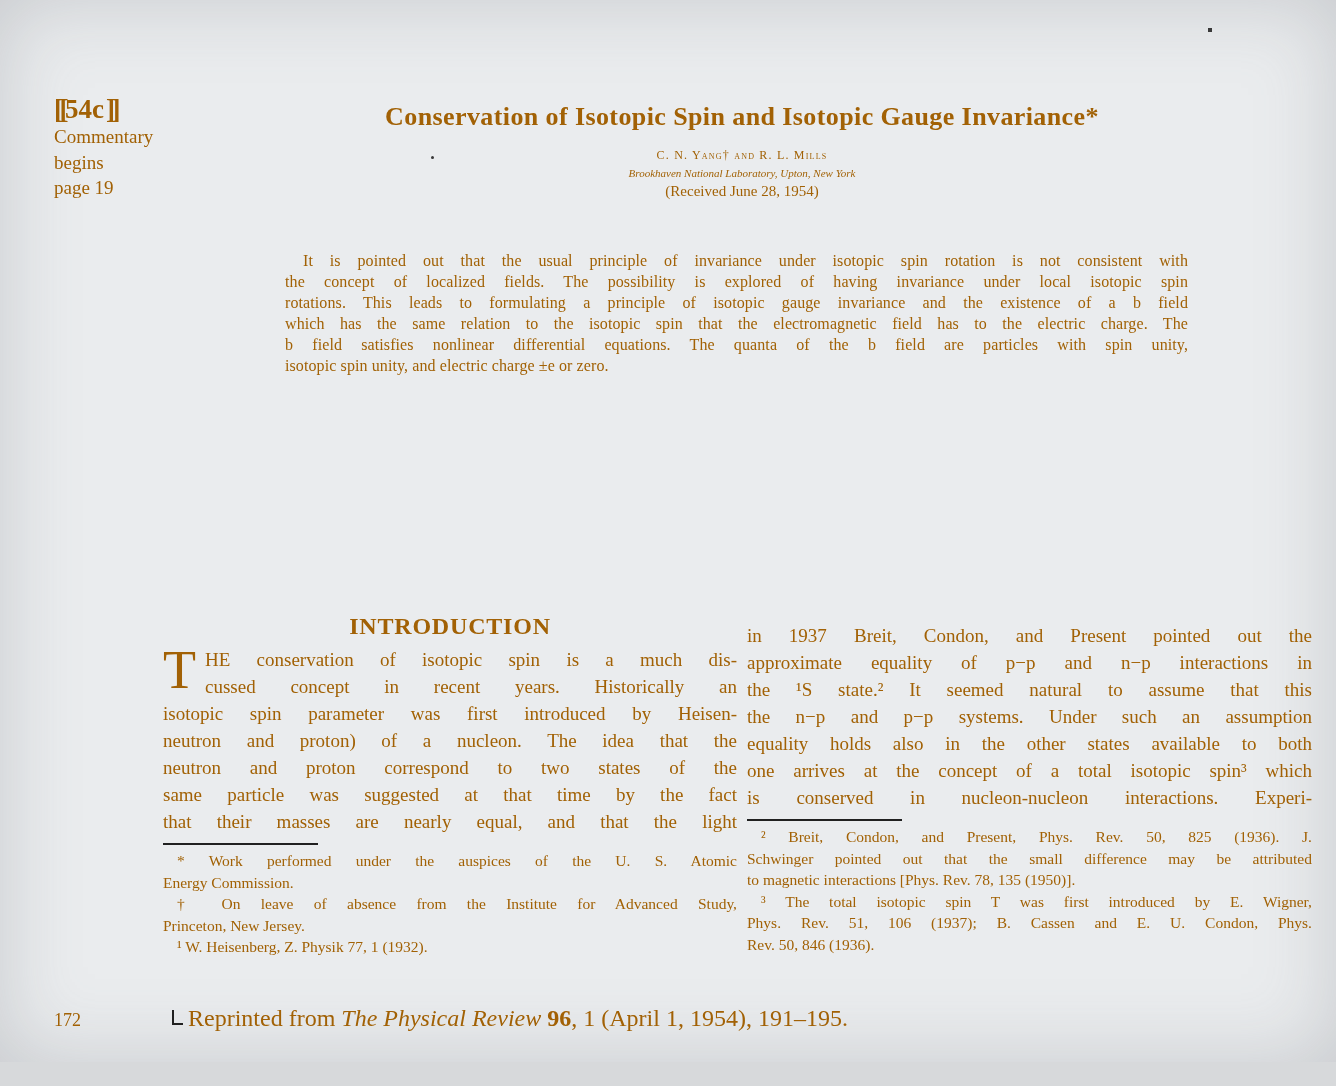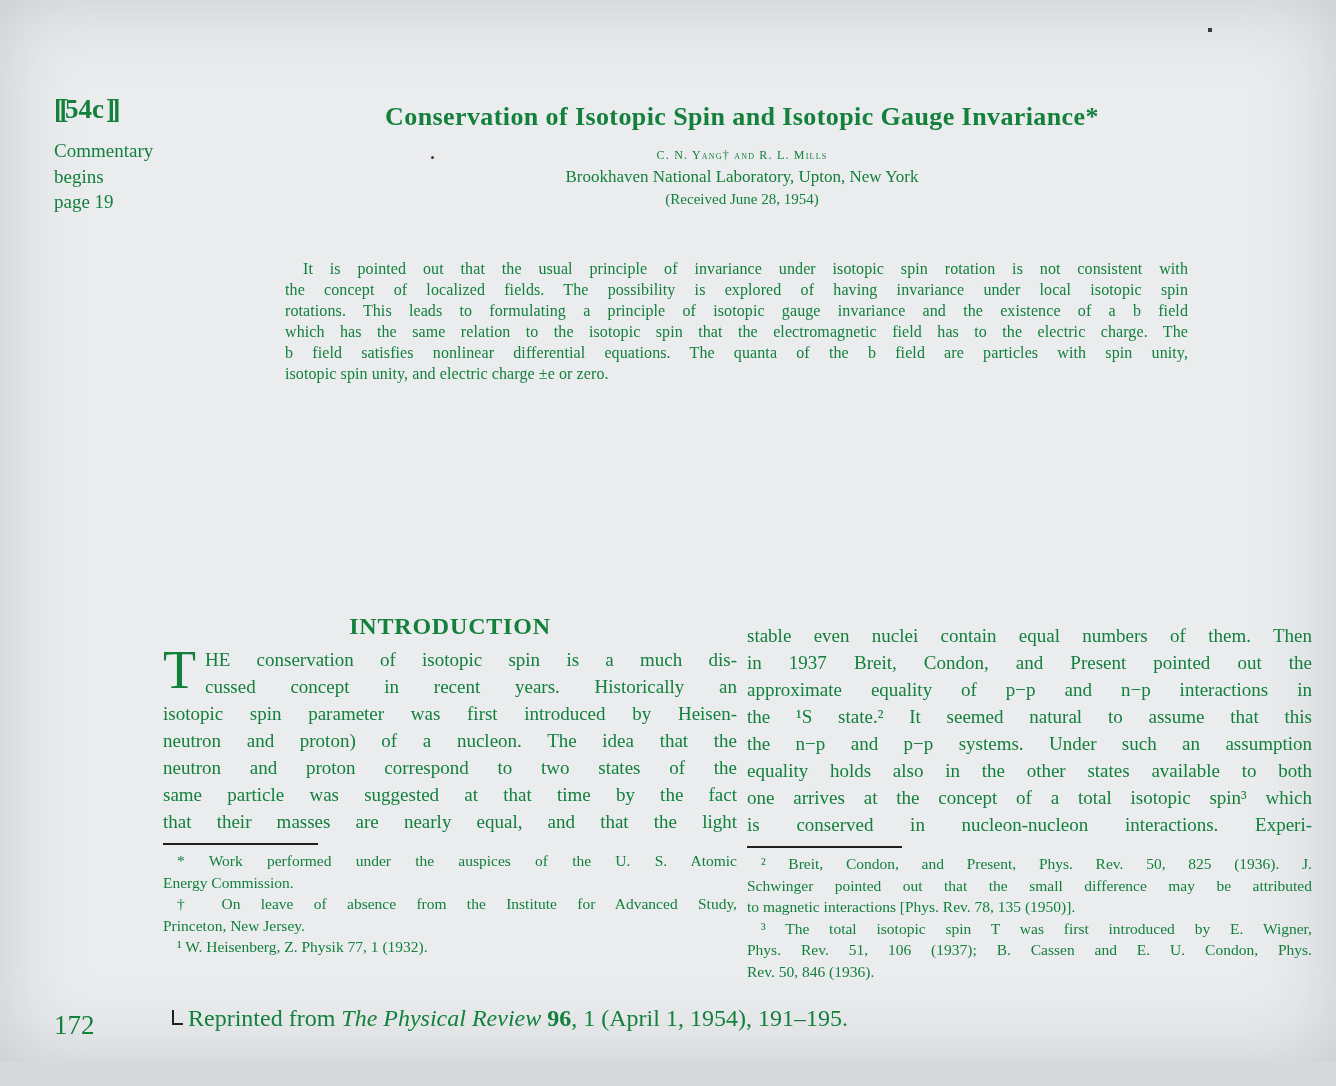--- a/index.html
+++ b/index.html
@@ -1,52 +1,52 @@
 <!DOCTYPE html>
 <html><head>
 <meta charset="utf-8">
 <style>
   html,body{margin:0;padding:0;background:#d7d9db;}
   .screen{
     position:relative;width:1336px;height:1062px;overflow:hidden;
     background:#eaecee;
     box-shadow:inset 0 0 80px rgba(110,116,122,.28);
     font-family:"Liberation Serif", serif;
-    color:#15803d;
+    color:#a16207;
   }
   .page{position:absolute;inset:0;filter:blur(.3px) contrast(1.02);}
   
   .margin-note{position:absolute;left:54px;top:94px;}
   .ref{font-size:27px;line-height:30px;font-weight:600;}
   .dbl{letter-spacing:-3.5px;}
   .dbl.close{margin-left:2px;}
-  .mn-lines{margin-top:14px;font-size:19px;line-height:25.5px;}
+  .mn-lines{font-size:19px;line-height:25.5px;}
   
   .header{position:absolute;left:160px;top:0;width:1164px;text-align:center;}
   .title{margin-top:102px;font-size:26px;font-weight:700;letter-spacing:.4px;}
   .authors{margin-top:16px;font-size:12px;font-variant:small-caps;letter-spacing:1.2px;}
-  .affil{margin-top:4px;font-size:17px;}
+  .affil{margin-top:4px;font-size:11px;font-style:italic;}
   .received{margin-top:4px;font-size:15px;}
   
-  .abstract{position:absolute;left:285px;top:250px;width:903px;font-size:16px;line-height:21px;letter-spacing:.1px;margin-top:8px;}
+  .abstract{position:absolute;left:285px;top:250px;width:903px;font-size:16px;line-height:21px;letter-spacing:.1px;}
   .j{text-align:justify;text-align-last:justify;}
   .nj{text-align:right;text-align-last:left;}
   .indent{text-indent:18px;}
   
   .col{position:absolute;font-size:19px;line-height:27px;}
   .col-left{left:163px;top:615px;width:574px;}
   .col-right{left:747px;top:622px;width:565px;}
   .sect-head{text-align:center;text-align-last:center;font-size:24px;font-weight:700;letter-spacing:.8px;line-height:22px;}
   .body-start{margin-top:9px;}
   .dropcap{float:left;font-size:54px;line-height:44px;height:52px;padding:2px 9px 0 0;}
   .fnrule{width:155px;border-top:2px solid #222;margin-top:8px;}
   .fns{margin-top:5px;font-size:15.5px;line-height:21.5px;}
   .fnfirst{text-indent:14px;}
   
-  .pageno{position:absolute;left:54px;top:1010px;font-size:27px;}
+  .pageno{position:absolute;left:54px;top:1010px;font-size:18px;}
   .reprint{position:absolute;left:172px;top:1005px;font-size:24px;}
   .corner-mark{display:inline-block;width:9px;height:13px;border-left:2.5px solid #222;border-bottom:2.5px solid #222;margin-right:5px;vertical-align:1px;}
   
   .speck{position:absolute;background:#3a3a3a;}
   .speck1{left:1208px;top:28px;width:4px;height:4px;}
   .speck2{left:431px;top:156px;width:3px;height:3px;border-radius:50%;}
 </style>
 </head>
 <body>
 
@@ -95,21 +95,20 @@
         <div class="j fnfirst">* Work performed under the auspices of the U. S. Atomic</div>
         <div class="nj">Energy Commission.</div>
         <div class="j fnfirst">† On leave of absence from the Institute for Advanced Study,</div>
         <div class="nj">Princeton, New Jersey.</div>
         <div class="nj fnfirst">¹ W. Heisenberg, Z. Physik 77, 1 (1932).</div>
       </div>
     </div>
 
     <div class="col col-right">
       <div>
-        <div class="j">stable even nuclei contain equal numbers of them. Then</div>
         <div class="j">in 1937 Breit, Condon, and Present pointed out the</div>
         <div class="j">approximate equality of p−p and n−p interactions in</div>
         <div class="j">the ¹S state.² It seemed natural to assume that this</div>
         <div class="j">the n−p and p−p systems. Under such an assumption</div>
         <div class="j">equality holds also in the other states available to both</div>
         <div class="j">one arrives at the concept of a total isotopic spin³ which</div>
         <div class="j">is conserved in nucleon-nucleon interactions. Experi-</div>
       </div>
       <div class="fnrule"></div>
       <div class="fns">

